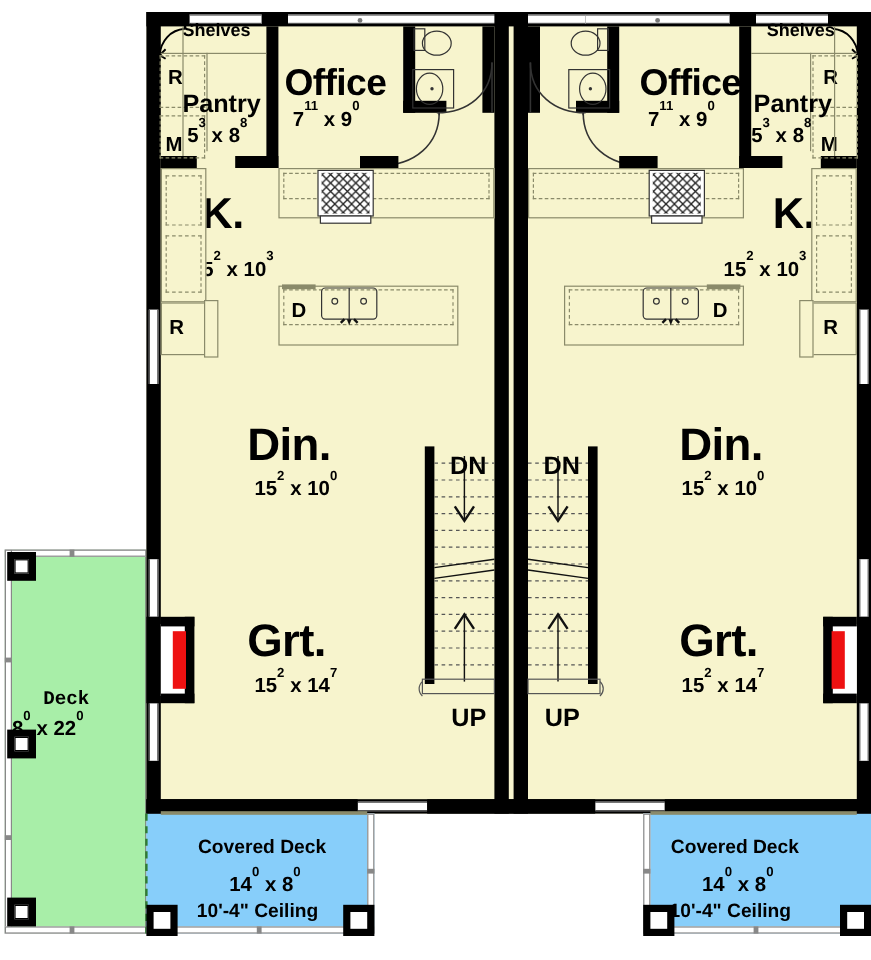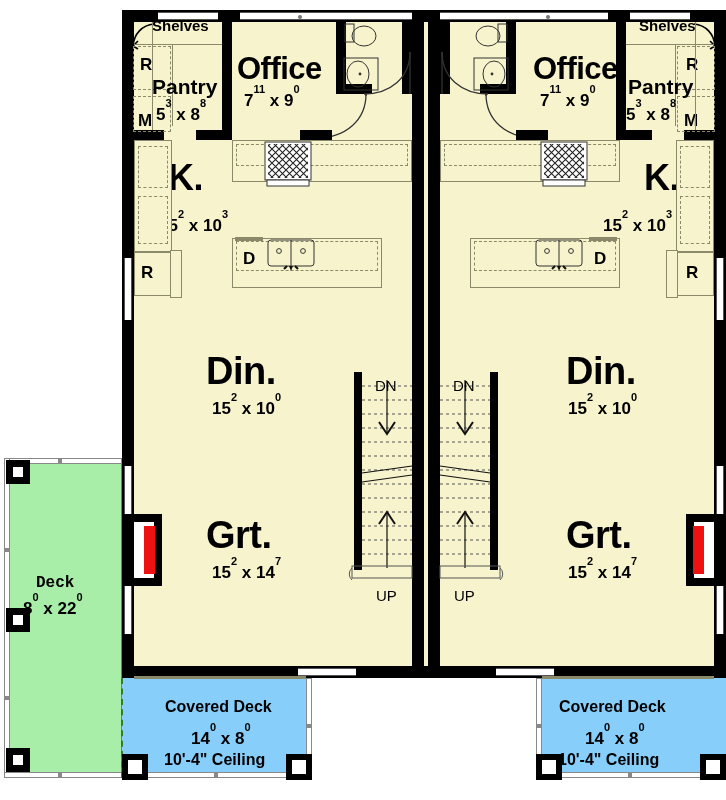--- a/index.html
+++ b/index.html
@@ -23,21 +23,21 @@
   .win-mull{position:absolute;background:#777;}
 
   
   .lbl{position:absolute;color:#000;font-weight:bold;white-space:nowrap;line-height:1;}
   .room-name{font-size:31px;letter-spacing:-0.5px;}
   .room-name-sm{font-size:21px;}
   .dim{font-size:17px;font-weight:bold;}
   .sup{font-size:11px;vertical-align:super;position:relative;top:-6px;}
   .tiny{font-size:15px;font-weight:bold;}
   .appl{font-size:17px;font-weight:bold;}
-  .stairlbl{font-size:15px;font-weight:normal;}
+  .stairlbl{font-size:21px;font-weight:bold;}
   .ceil{font-size:16px;font-weight:bold;}
   .deckname{font-size:16px;font-weight:bold;}
 
   
   .cab{background:#f7f4cd;border:1px solid #8a8a6a;}
   .cab-d{border:1px dashed #8a8a6a;background:transparent;}
 
   
   .red{background:#ee1111;}
   .post{background:#000;}
@@ -65,21 +65,21 @@
   <div class="abs post" style="left:6px;top:748px;width:24px;height:24px;">
     <div class="abs post-in" style="left:6px;top:6px;width:12px;height:12px;border:1px solid #000;"></div>
   </div>
 
   <div class="abs" style="left:58px;top:458px;width:4px;height:6px;background:#888;"></div>
   <div class="abs" style="left:58px;top:772px;width:4px;height:6px;background:#888;"></div>
   <div class="abs" style="left:4px;top:548px;width:6px;height:4px;background:#888;"></div>
   <div class="abs" style="left:4px;top:696px;width:6px;height:4px;background:#888;"></div>
 
   <div class="lbl deckname" style="left:36px;top:575px;font-family:Liberation Mono, monospace;">Deck</div>
-  <div class="lbl dim" style="left:23px;top:598px;">
+  <div class="lbl dim" style="left:10px;top:598px;">
     <span>8</span><span class="sup">0</span>
     <span>x</span>
     <span>22</span><span class="sup">0</span>
   </div>
 
   <div class="abs floor" style="left:122px;top:10px;width:604px;height:668px;"></div>
 
   <div class="abs wall" style="left:122px;top:10px;width:604px;height:12px;"></div>
 
   <div class="abs wall" style="left:122px;top:10px;width:12px;height:668px;"></div>

